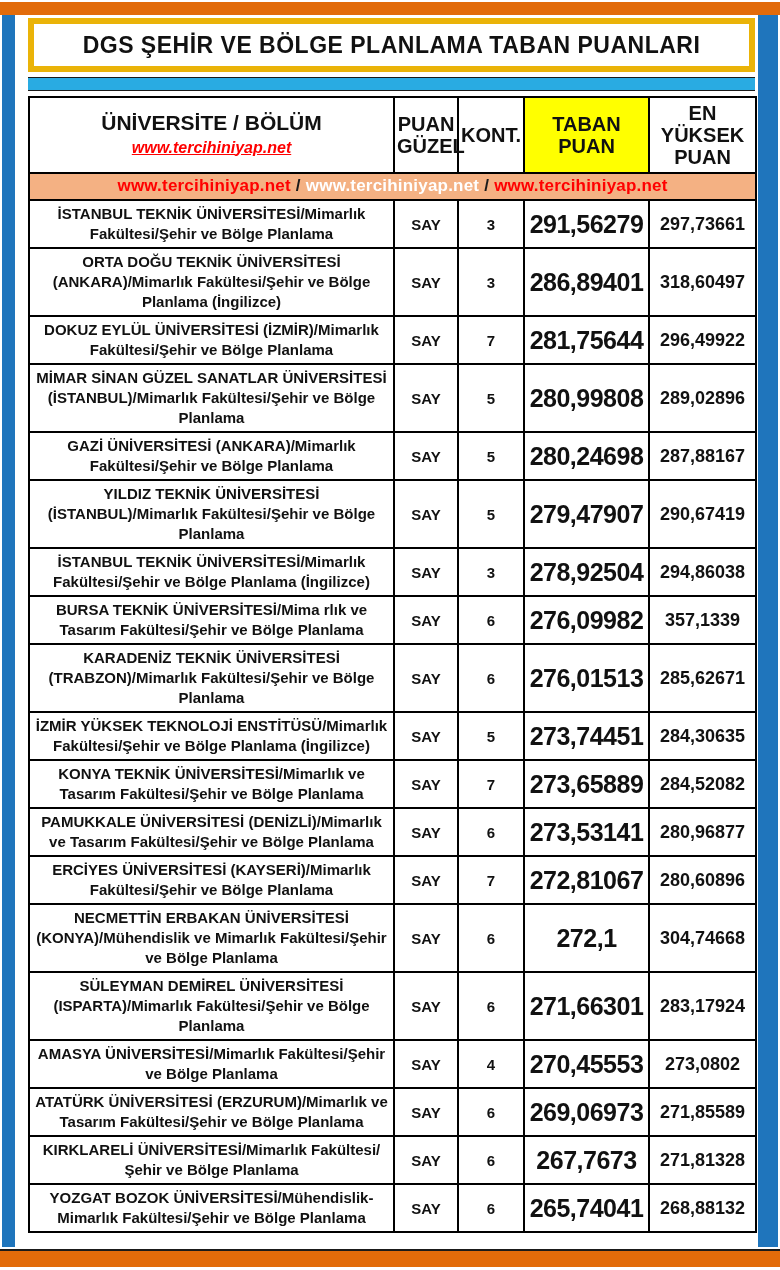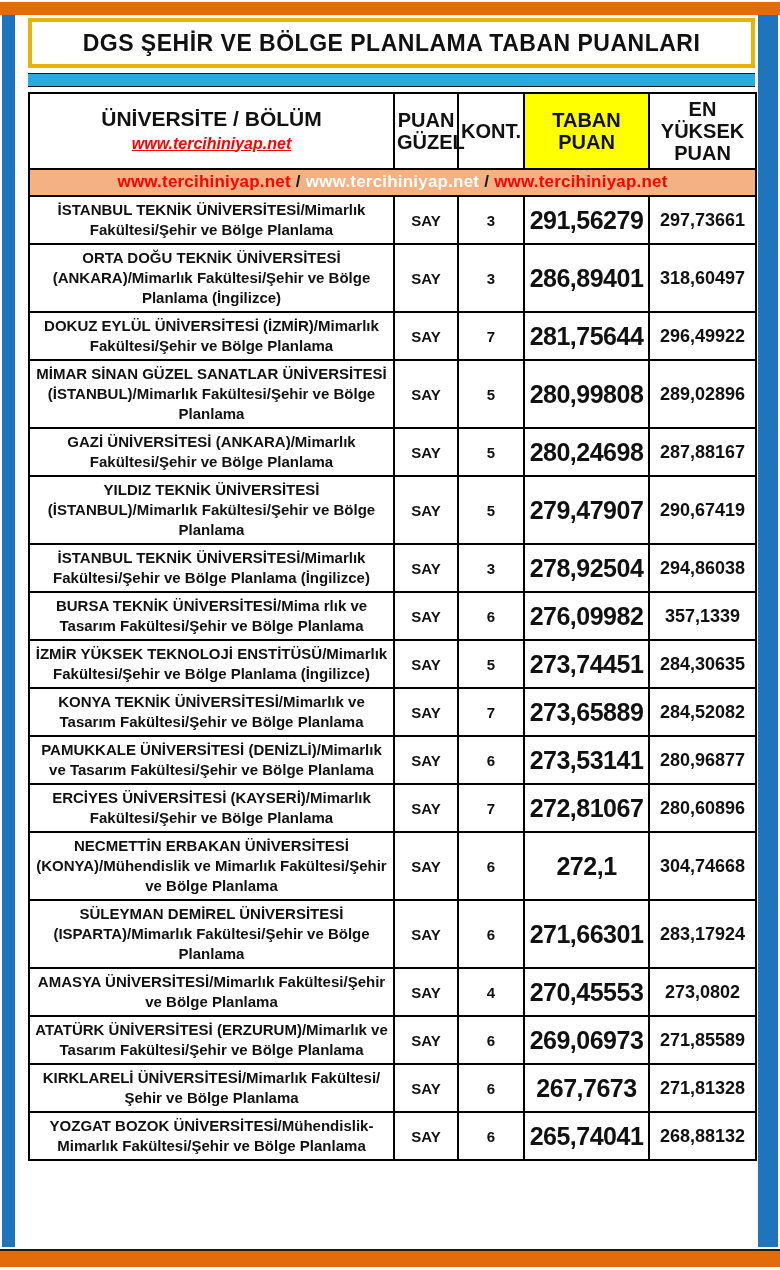--- a/index.html
+++ b/index.html
@@ -24,21 +24,21 @@
   }
 
   
   .band { position:absolute; top:15px; bottom:23px; background:#1F75BC; }
   .band.left  { left:2px;  width:13px; }
   .band.right { right:2px; width:20px; }
 
   .content { position:absolute; left:28px; top:18px; width:727px; }
 
   .title-box {
-    border:4px solid #eab308; background:#fff;
+    border:6px solid #eab308; background:#fff;
     text-align:center; font-weight:bold; font-size:23px; color:#111;
     padding:8px 4px 7px; margin-bottom:5px; letter-spacing:0.5px;
   }
 
   .blue-strip {
     height:14px; background:#29ABE2;
     border-top:1px solid #1a1a1a; border-bottom:1px solid #1a1a1a;
     margin-bottom:5px;
   }
 
@@ -174,20 +174,27 @@
             <td class="yuksek-cell">294,86038</td>
           </tr>
           <tr>
             <td class="uni-cell">BURSA TEKNİK ÜNİVERSİTESİ/Mima rlık ve Tasarım Fakültesi/Şehir ve Bölge Planlama</td>
             <td class="type-cell">SAY</td>
             <td class="kont-cell">6</td>
             <td class="taban-cell">276,09982</td>
             <td class="yuksek-cell">357,1339</td>
           </tr>
           <tr>
+            <td class="uni-cell">KARADENİZ TEKNİK ÜNİVERSİTESİ (TRABZON)/Mimarlık Fakültesi/Şehir ve Bölge Planlama</td>
+            <td class="type-cell">SAY</td>
+            <td class="kont-cell">6</td>
+            <td class="taban-cell">276,01513</td>
+            <td class="yuksek-cell">285,62671</td>
+          </tr>
+          <tr>
             <td class="uni-cell">İZMİR YÜKSEK TEKNOLOJİ ENSTİTÜSÜ/Mimarlık Fakültesi/Şehir ve Bölge Planlama (İngilizce)</td>
             <td class="type-cell">SAY</td>
             <td class="kont-cell">5</td>
             <td class="taban-cell">273,74451</td>
             <td class="yuksek-cell">284,30635</td>
           </tr>
           <tr>
             <td class="uni-cell">KONYA TEKNİK ÜNİVERSİTESİ/Mimarlık ve Tasarım Fakültesi/Şehir ve Bölge Planlama</td>
             <td class="type-cell">SAY</td>
             <td class="kont-cell">7</td>

